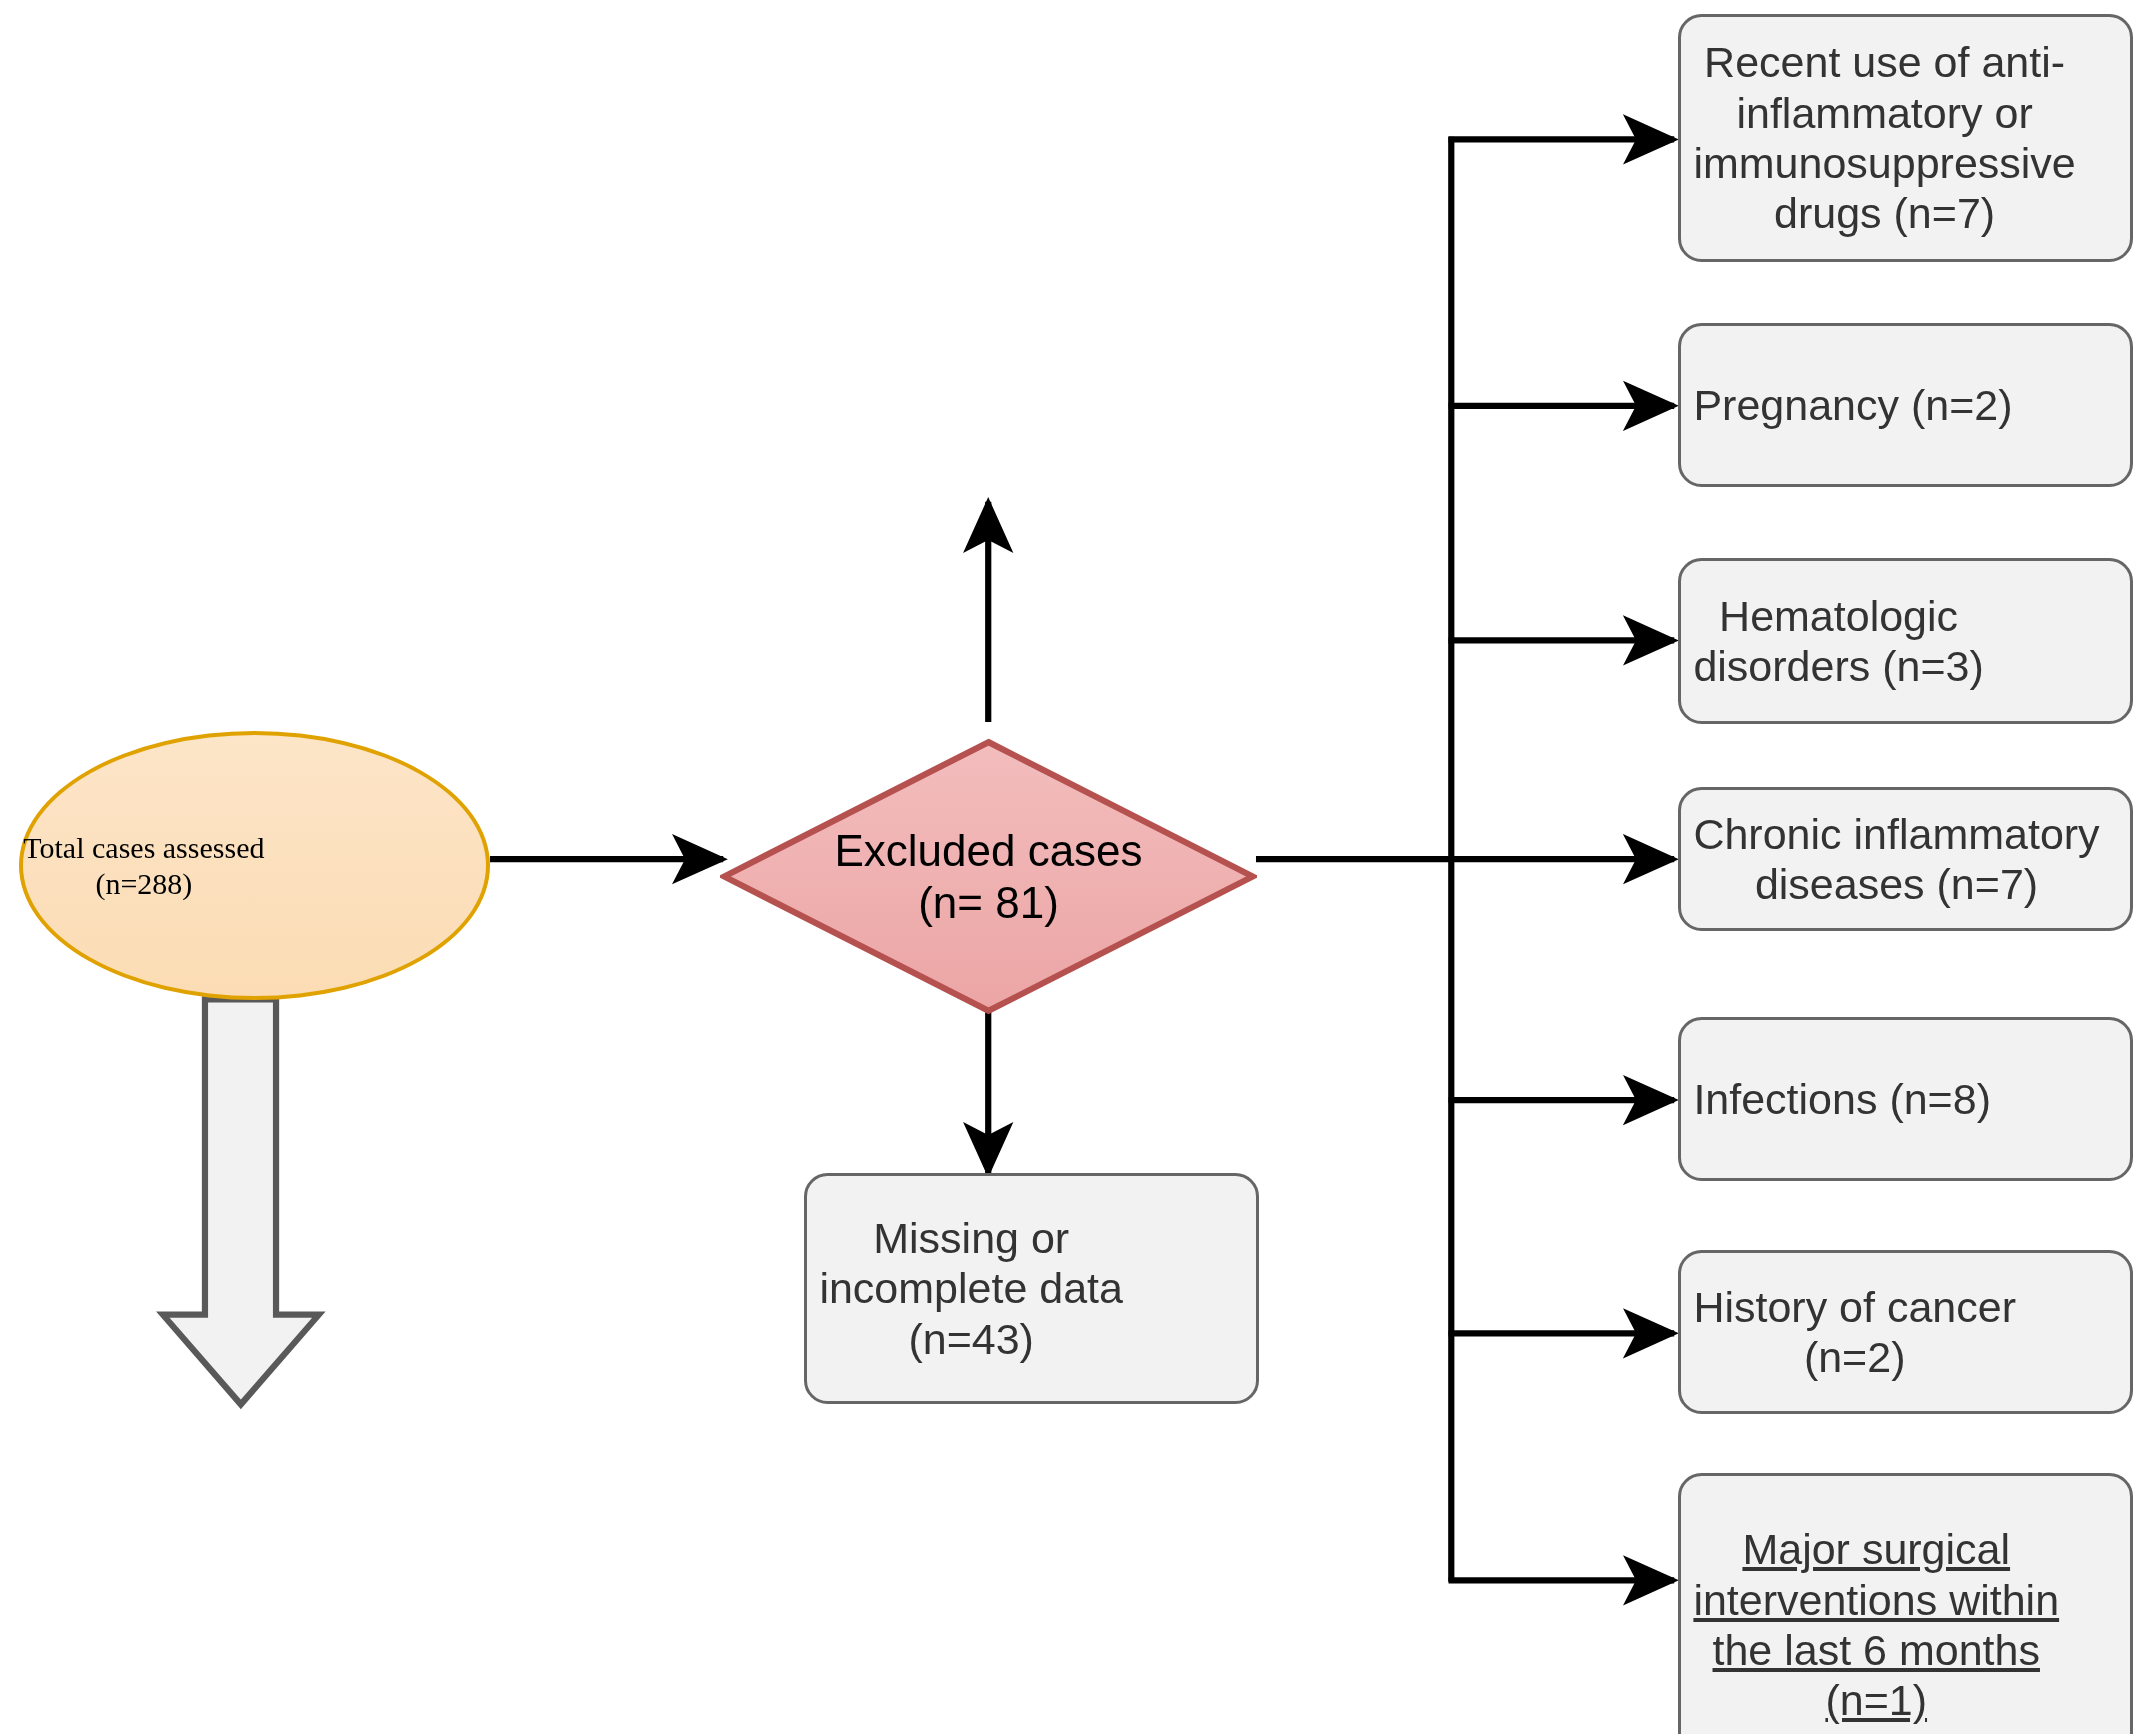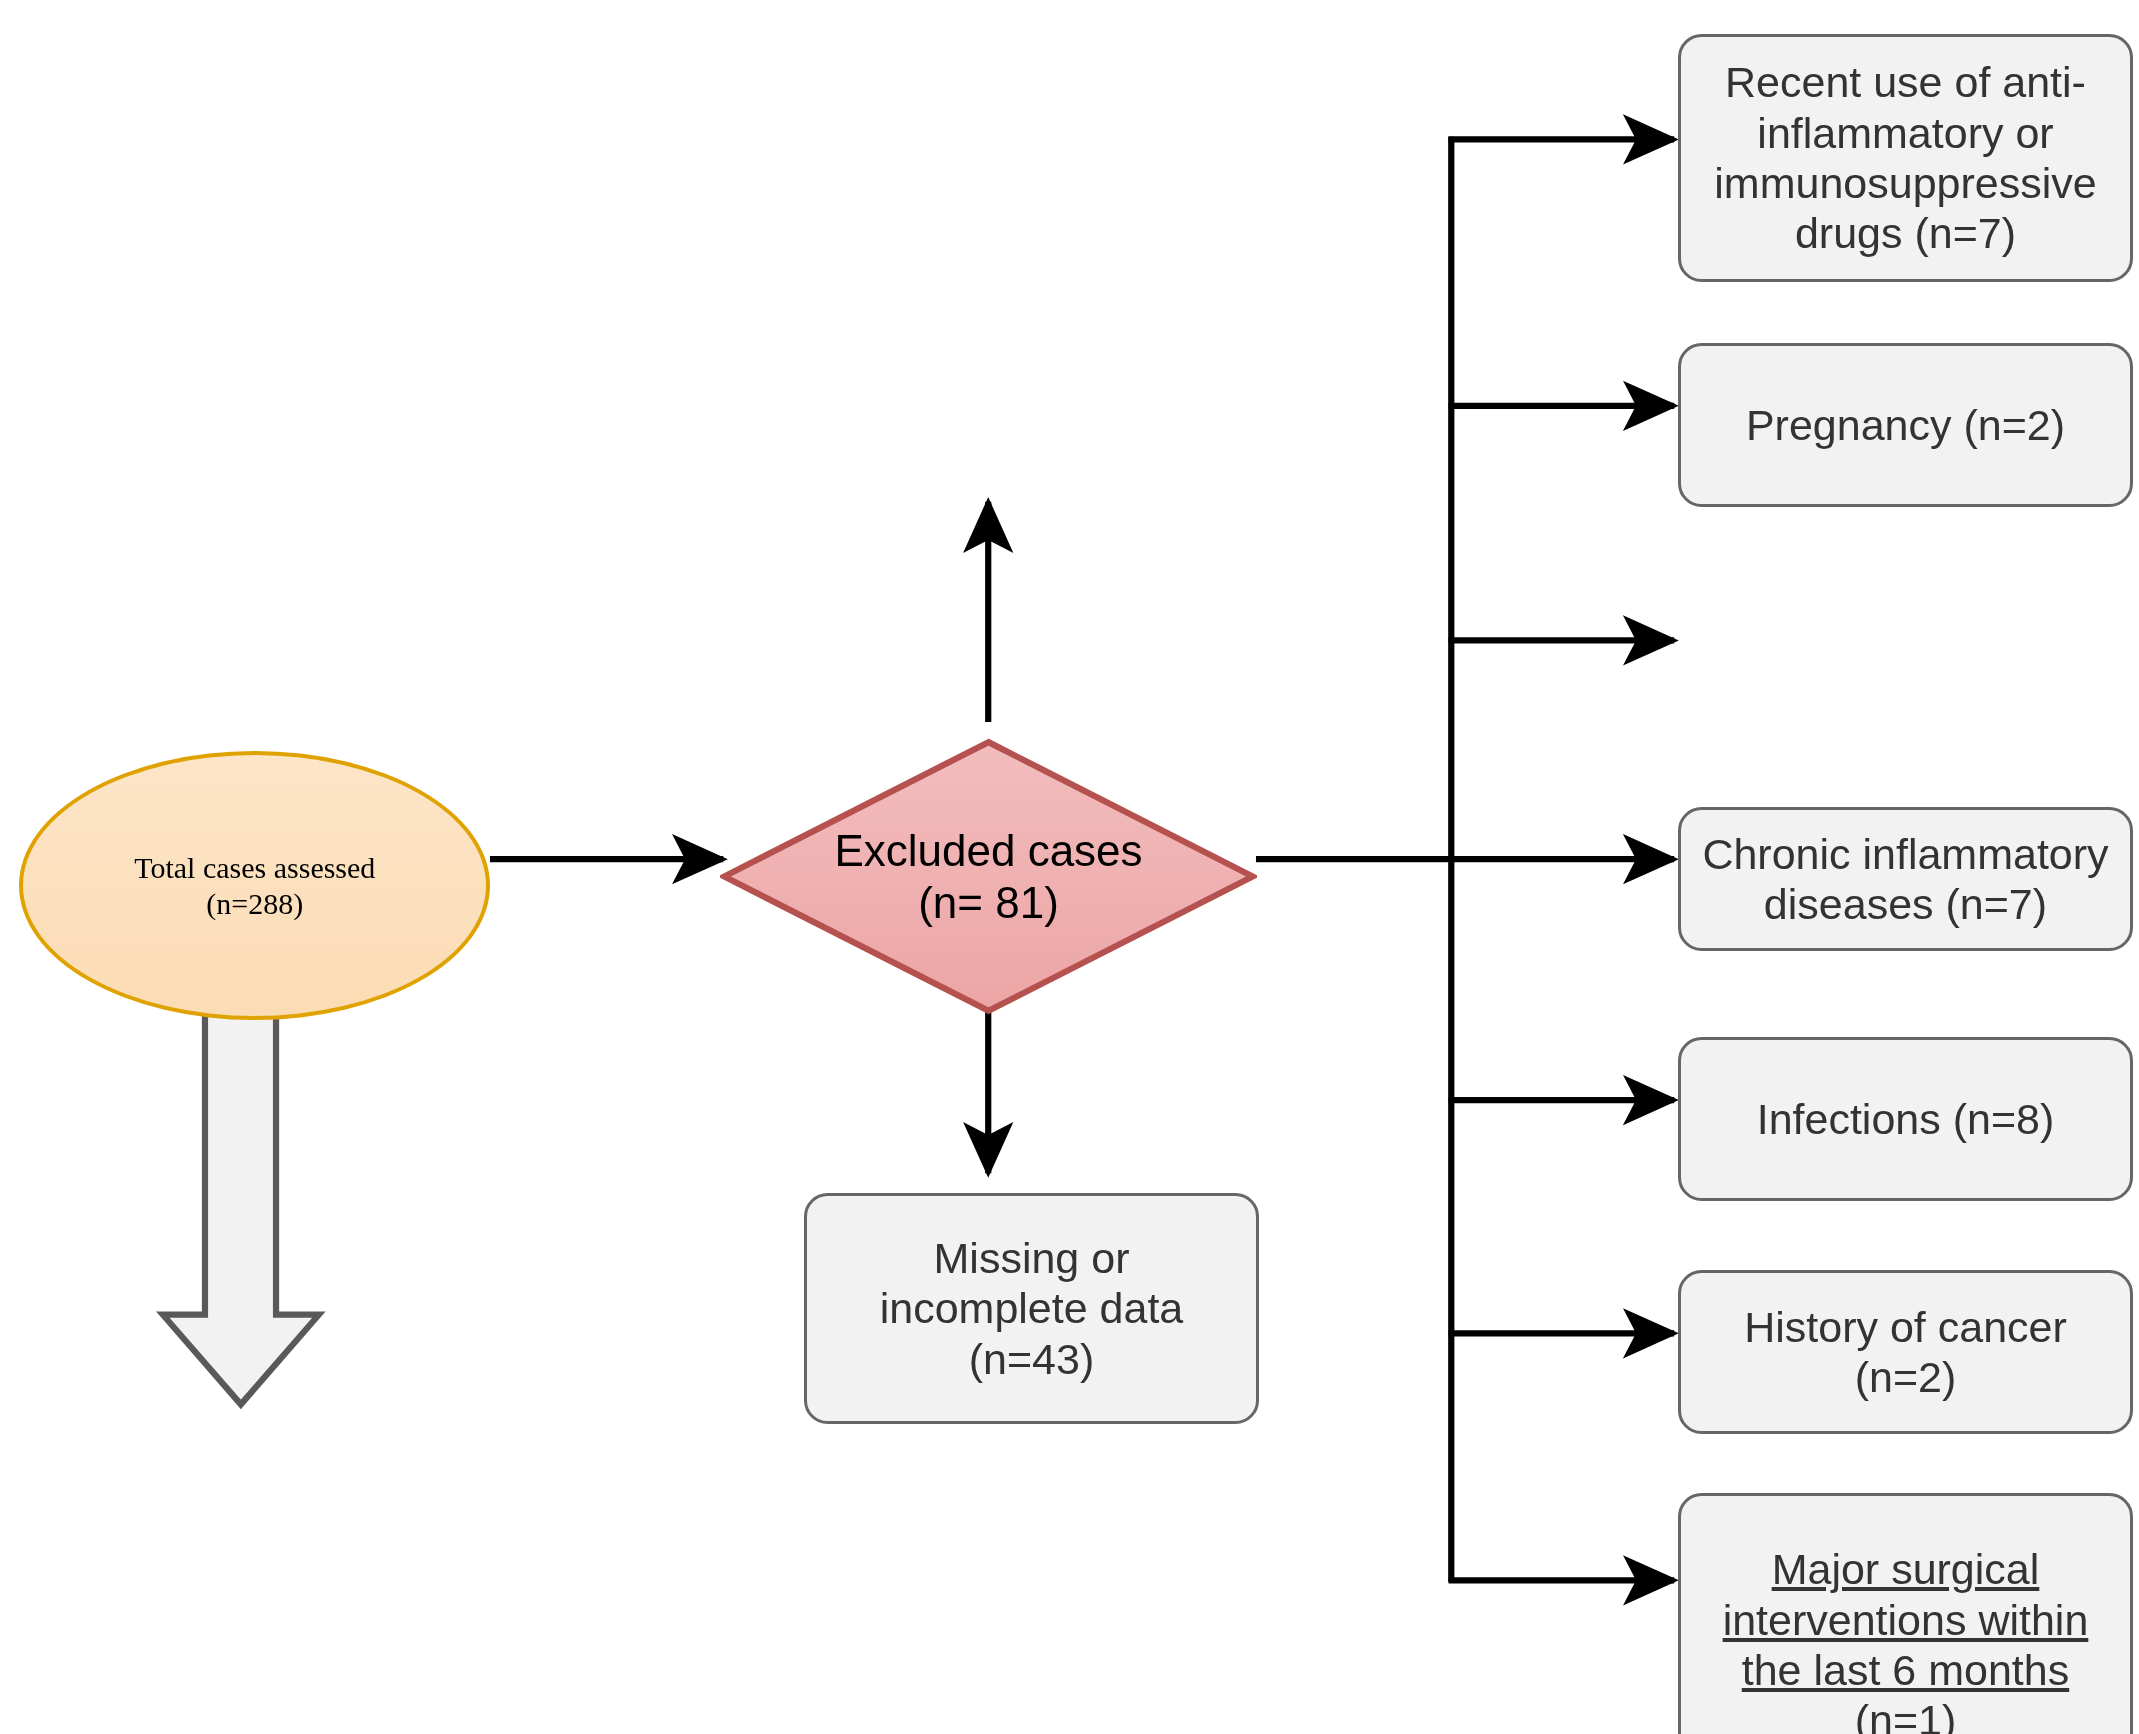--- a/index.html
+++ b/index.html
@@ -21,26 +21,25 @@
     top: 0;
     width: 2140px;
     height: 1735px;
     pointer-events: none;
   }
   .node {
     position: absolute;
     box-sizing: border-box;
     display: flex;
     align-items: center;
-    justify-content: center;
+    justify-content: flex-start;
     text-align: center;
     color: #1a1a1a;
     line-height: 1.17;
     white-space: pre-line;
-    margin-top: 20px;
   }
   
   .box {
     background: #f2f2f2;
     border: 3.5px solid #666666;
     border-radius: 23.5px;
     font-size: 43px;
     color: #333333;
     padding: 7px 12.4px;
   }
@@ -156,20 +155,24 @@
     <span>Recent use of anti-
 inflammatory or
 immunosuppressive
 drugs (n=7)</span>
   </div>
 
   <div class="node box" style="left:1678px; top:323px; width:455px; height:164px;">
     <span>Pregnancy (n=2)</span>
   </div>
 
+  <div class="node box" style="left:1678px; top:558px; width:455px; height:166px;">
+    <span>Hematologic
+disorders (n=3)</span>
+  </div>
 
   <div class="node box" style="left:1678px; top:787px; width:455px; height:144px;">
     <span>Chronic inflammatory
 diseases (n=7)</span>
   </div>
 
   <div class="node box" style="left:1678px; top:1017px; width:455px; height:164px;">
     <span>Infections (n=8)</span>
   </div>
 

